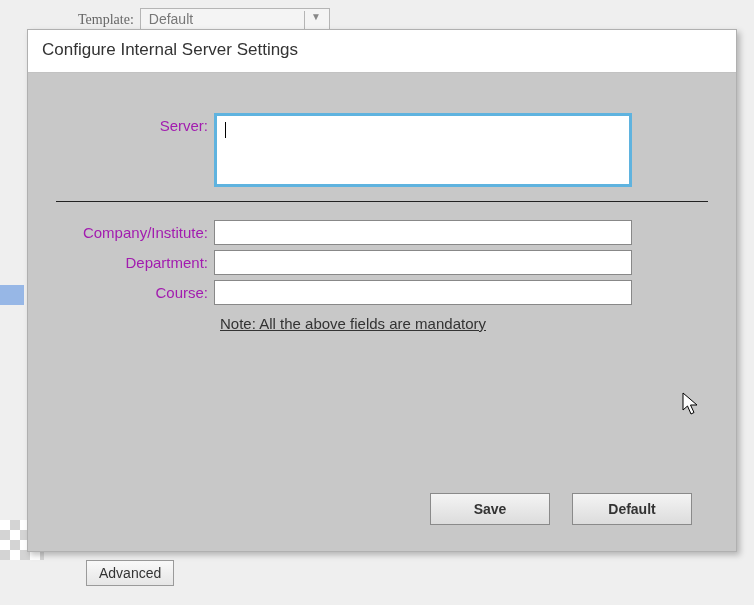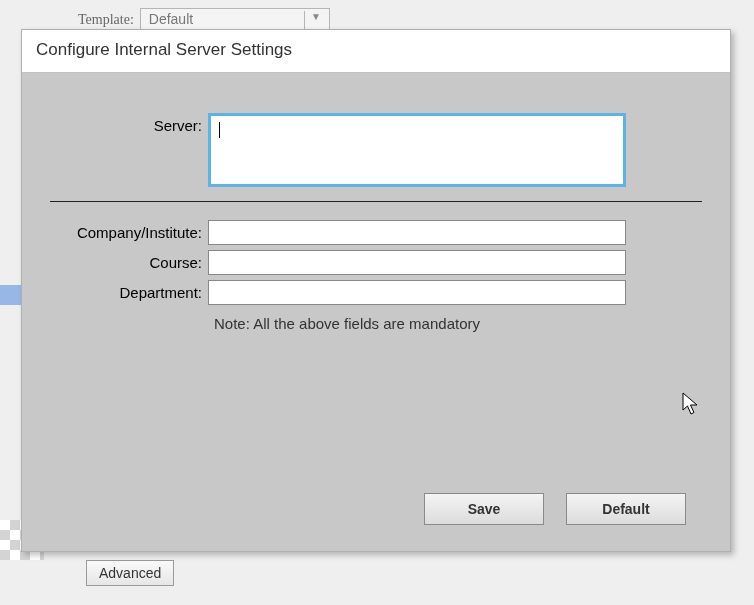--- a/index.html
+++ b/index.html
@@ -85,21 +85,21 @@
     .bluesel {
       position: absolute;
       left: 0;
       top: 285px;
       width: 24px;
       height: 20px;
       background: #97b7e6;
     }
     .dialog {
       position: absolute;
-      left: 21px;
+      left: 27px;
       top: 29px;
       width: 710px;
       height: 523px;
       background: #c8c8c8;
       border: 1px solid #b0b0b0;
       box-shadow: 3px 3px 6px rgba(0,0,0,0.25);
       display: flex;
       flex-direction: column;
     }
     .dialog-title {
@@ -122,21 +122,21 @@
     }
     .form-row.server {
       margin-bottom: 14px;
     }
     .form-label {
       width: 158px;
       text-align: right;
       padding-right: 6px;
       padding-top: 4px;
       font-size: 15px;
-      color: #000000;
+      color: #a21caf;
     }
     .server-input {
       width: 418px;
       height: 74px;
       border: 3px solid #5fb3df;
       background: #fff;
       padding: 6px 8px;
       font-size: 15px;
       color: #333;
       outline: none;
@@ -162,20 +162,21 @@
       padding: 3px 6px;
       font-size: 14px;
       color: #333;
       outline: none;
     }
     .note {
       margin-top: 10px;
       margin-left: 164px;
       font-size: 15px;
       color: #333;
+      text-decoration: underline;
     }
     .button-row {
       position: absolute;
       right: 44px;
       bottom: 26px;
       display: flex;
       gap: 22px;
     }
     .dlg-btn {
       min-width: 120px;
@@ -227,26 +228,26 @@
       </div>
 
       <div class="divider"></div>
 
       <div class="form-row">
         <div class="form-label">Company/Institute:</div>
         <input class="text-input" type="text" value="" style="">
       </div>
 
       <div class="form-row">
+        <div class="form-label">Department:</div>
+        <input class="text-input" type="text" value="" style="">
+      </div>
+
+      <div class="form-row">
         <div class="form-label">Course:</div>
-        <input class="text-input" type="text" value="" style="">
-      </div>
-
-      <div class="form-row">
-        <div class="form-label">Department:</div>
         <input class="text-input" type="text" value="" style="">
       </div>
 
       <div class="note">Note: All the above fields are mandatory</div>
 
       <div class="button-row">
         <button class="dlg-btn">Save</button>
         <button class="dlg-btn">Default</button>
       </div>
 

